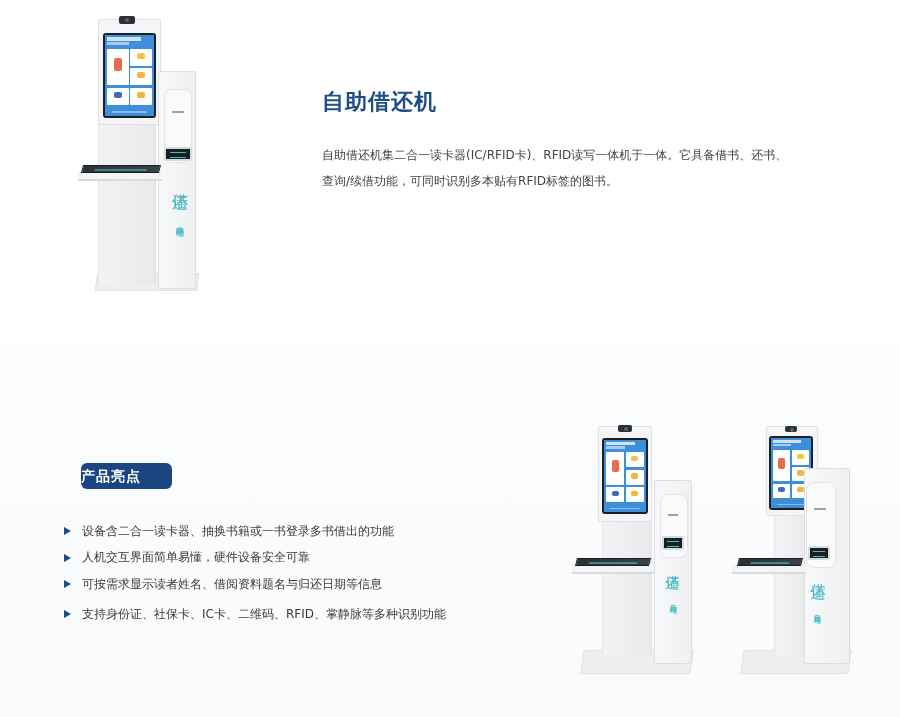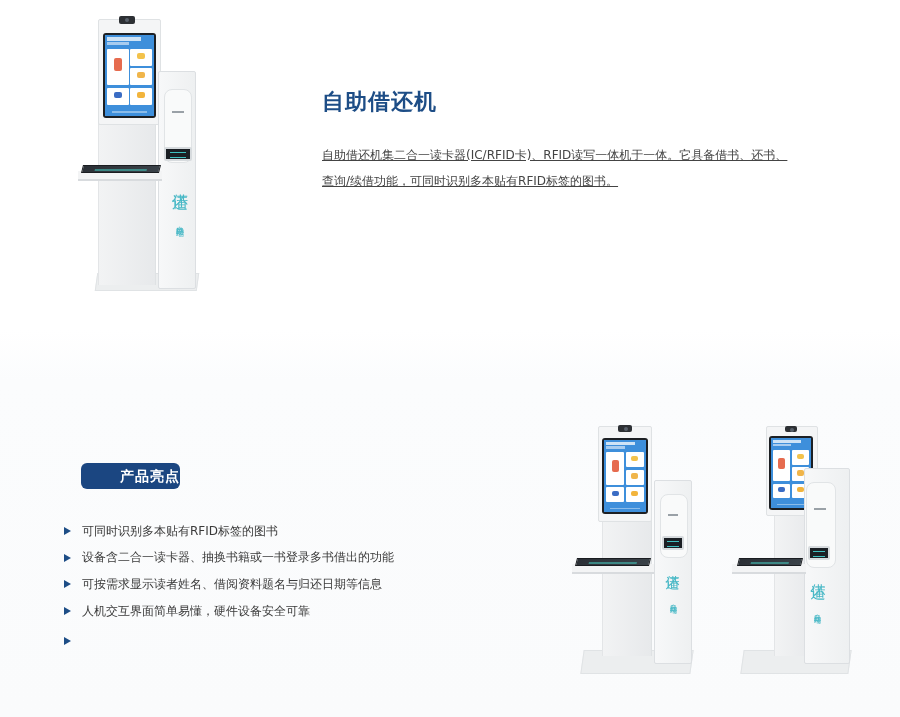--- a/index.html
+++ b/index.html
@@ -89,26 +89,26 @@
     writing-mode: vertical-rl; text-orientation: upright; letter-spacing: 1px;
   }
 
   
   .product-title {
     position: absolute; left: 322px; top: 87px;
     font-size: 22px; font-weight: bold; color: #1d4d86; letter-spacing: 1px;
   }
   .product-desc {
     position: absolute; left: 322px; top: 142px; width: 470px;
-    font-size: 12px; line-height: 26px; color: #444; text-decoration: underline;
+    font-size: 12px; line-height: 26px; color: #444;
   }
   .highlight-badge {
-    position: absolute; left: 81px; top: 463px; width: 99px; height: 26px;
+    position: absolute; left: 81px; top: 463px; width: 91px; height: 26px;
     background: #1b4681; border-radius: 6px;
-    color: #fff; font-size: 14px; font-weight: bold; text-align: right; line-height: 26px;
+    color: #fff; font-size: 14px; font-weight: bold; text-align: left; line-height: 26px;
     letter-spacing: 1px;
   }
   .feature-list { position: absolute; left: 64px; top: 518px; list-style: none; }
   .feature-list li {
     display: flex; align-items: center; height: 26.6px;
     font-size: 12px; color: #3a3a3a;
   }
   .feature-list li .bullet {
     width: 0; height: 0; border-top: 4px solid transparent; border-bottom: 4px solid transparent;
     border-left: 7px solid #1d4d86; margin-right: 11px; flex-shrink: 0;
@@ -155,36 +155,33 @@
 </div>
 
 <div class="product-title">自助借还机</div>
 <div class="product-desc">自助借还机集二合一读卡器(IC/RFID卡)、RFID读写一体机于一体。它具备借书、还书、查询/续借功能，可同时识别多本贴有RFID标签的图书。</div>
 
 <div class="highlight-badge">产品亮点</div>
 
 <ul class="feature-list">
   <li>
       <span class="bullet"></span>
-      <span>可同时识别多本贴有RFID标签的图书</span>
-    </li>
-  <li>
-      <span class="bullet"></span>
       <span>设备含二合一读卡器、抽换书籍或一书登录多书借出的功能</span>
     </li>
   <li>
       <span class="bullet"></span>
+      <span>人机交互界面简单易懂，硬件设备安全可靠</span>
+    </li>
+  <li>
+      <span class="bullet"></span>
       <span>可按需求显示读者姓名、借阅资料题名与归还日期等信息</span>
     </li>
   <li>
       <span class="bullet"></span>
-      <span>人机交互界面简单易懂，硬件设备安全可靠</span>
-    </li>
-  <li>
-      <span class="bullet"></span>
+      <span>支持身份证、社保卡、IC卡、二维码、RFID、掌静脉等多种识别功能</span>
     </li>
 </ul>
 
 <div class="kiosk" style="left:568px; top:418px; width:130px; height:262px;">
   <div class="base" style="left:14px; top:232px; width:110px; height:24px;"></div>
   <div class="pillar" style="left:34px; top:100px; width:50px; height:138px;"></div>
   <div class="head" style="left:30px; top:8px; width:54px; height:96px;"></div>
   <div class="camera" style="left:50px; top:7px; width:14px; height:7px;"></div>
   <div class="screen-bezel" style="left:34px; top:20px; width:46px; height:76px;"></div>
   <div class="screen" style="left:36px; top:22px; width:42px; height:72px;">

